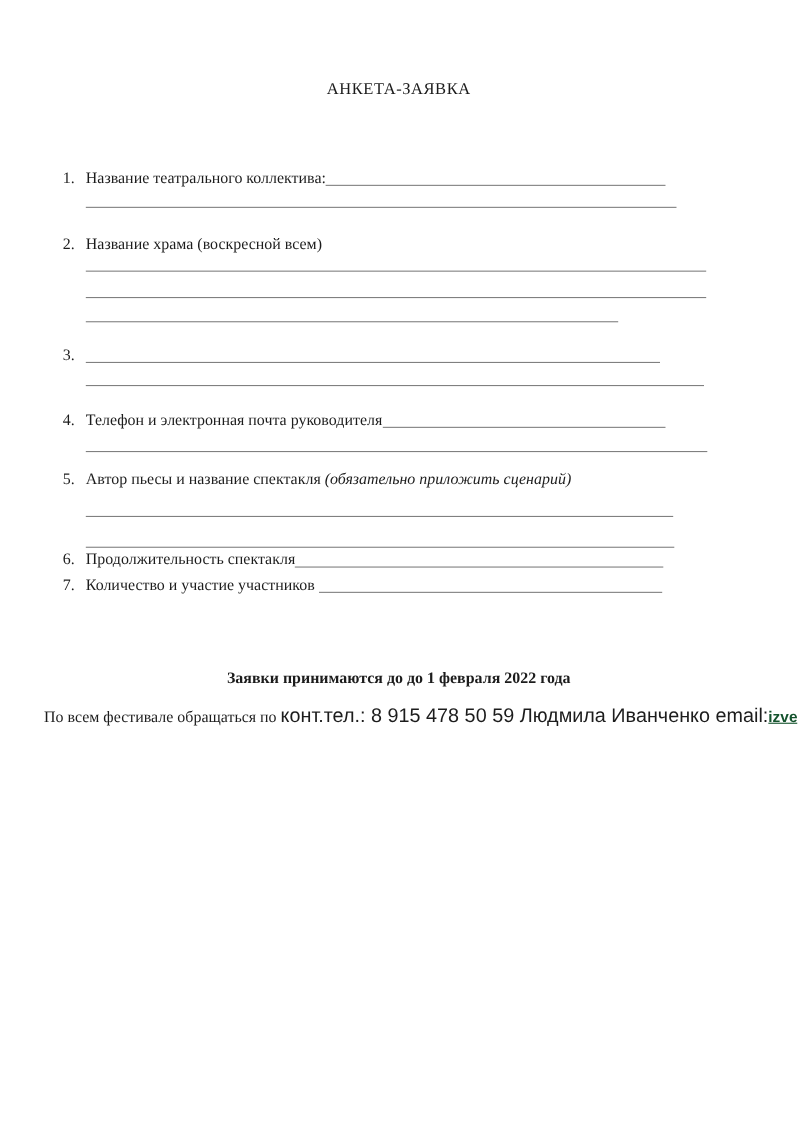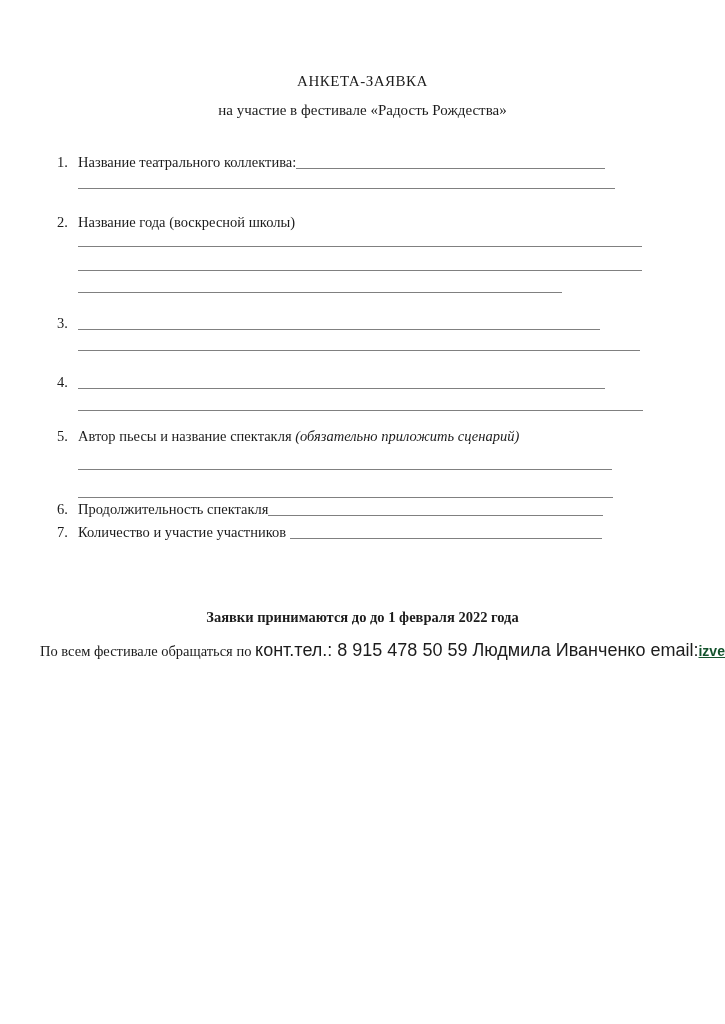--- a/index.html
+++ b/index.html
@@ -61,45 +61,45 @@
     text-align:center;
     font-size:14px;
   }
 </style>
 </head>
 <body>
 
 <div class="page">
 
   <div class="center-text doc-title" style="top:72px;">АНКЕТА-ЗАЯВКА</div>
-  <div class="center-text" style="top:101px;">на участие в фестивале «Радость Рождества»</div>
 
   <div class="row" style="top:154px;left:57px;width:548px;">
     <span class="num">1.</span>
     <span class="label">Название театрального коллектива:</span>
     <span class="fill"></span>
   </div>
   <div class="answer-line" style="top:188px;left:78px;width:537px;"></div>
 
   <div class="row" style="top:214px;left:57px;">
     <span class="num">2.</span>
-    <span class="label">Название года (воскресной школы)</span>
+    <span class="label">Название храма (воскресной всем)</span>
   </div>
   <div class="answer-line" style="top:246px;left:78px;width:564px;"></div>
   <div class="answer-line" style="top:270px;left:78px;width:564px;"></div>
   <div class="answer-line" style="top:292px;left:78px;width:484px;"></div>
 
   <div class="row" style="top:315px;left:57px;width:543px;">
     <span class="num">3.</span>
     <span class="fill"></span>
   </div>
   <div class="answer-line" style="top:350px;left:78px;width:562px;"></div>
 
   <div class="row" style="top:374px;left:57px;width:548px;">
     <span class="num">4.</span>
+    <span class="label">Телефон и электронная почта руководителя</span>
     <span class="fill"></span>
   </div>
   <div class="answer-line" style="top:410px;left:78px;width:565px;"></div>
 
   <div class="row" style="top:428px;left:57px;">
     <span class="num">5.</span>
     <span class="label"><span>Автор пьесы и название спектакля </span><i>(обязательно приложить сценарий)</i></span>
   </div>
   <div class="answer-line" style="top:469px;left:78px;width:534px;"></div>
   <div class="answer-line" style="top:497px;left:78px;width:535px;"></div>

